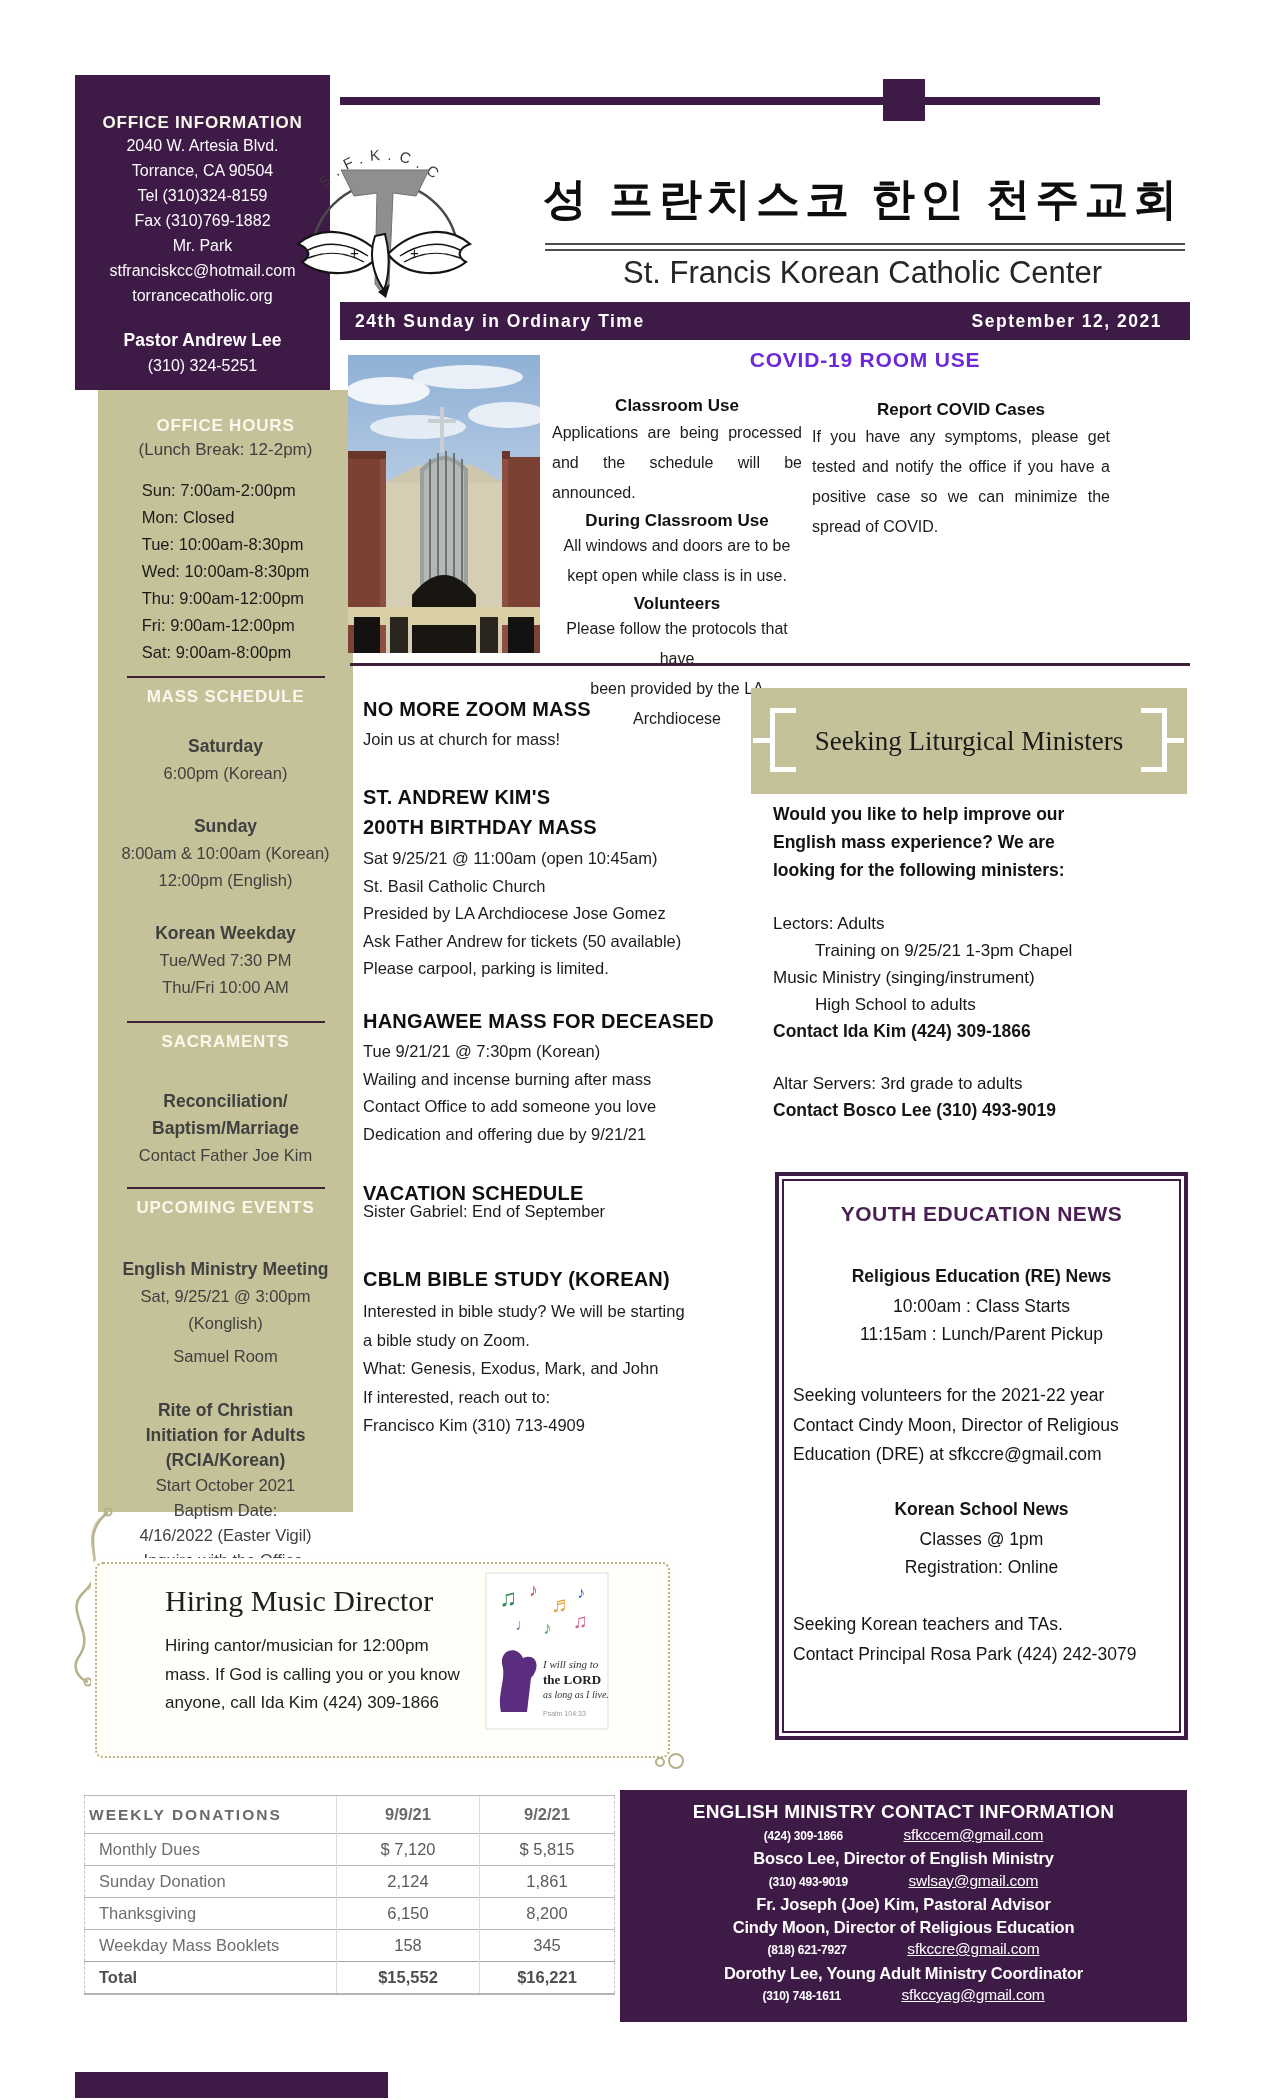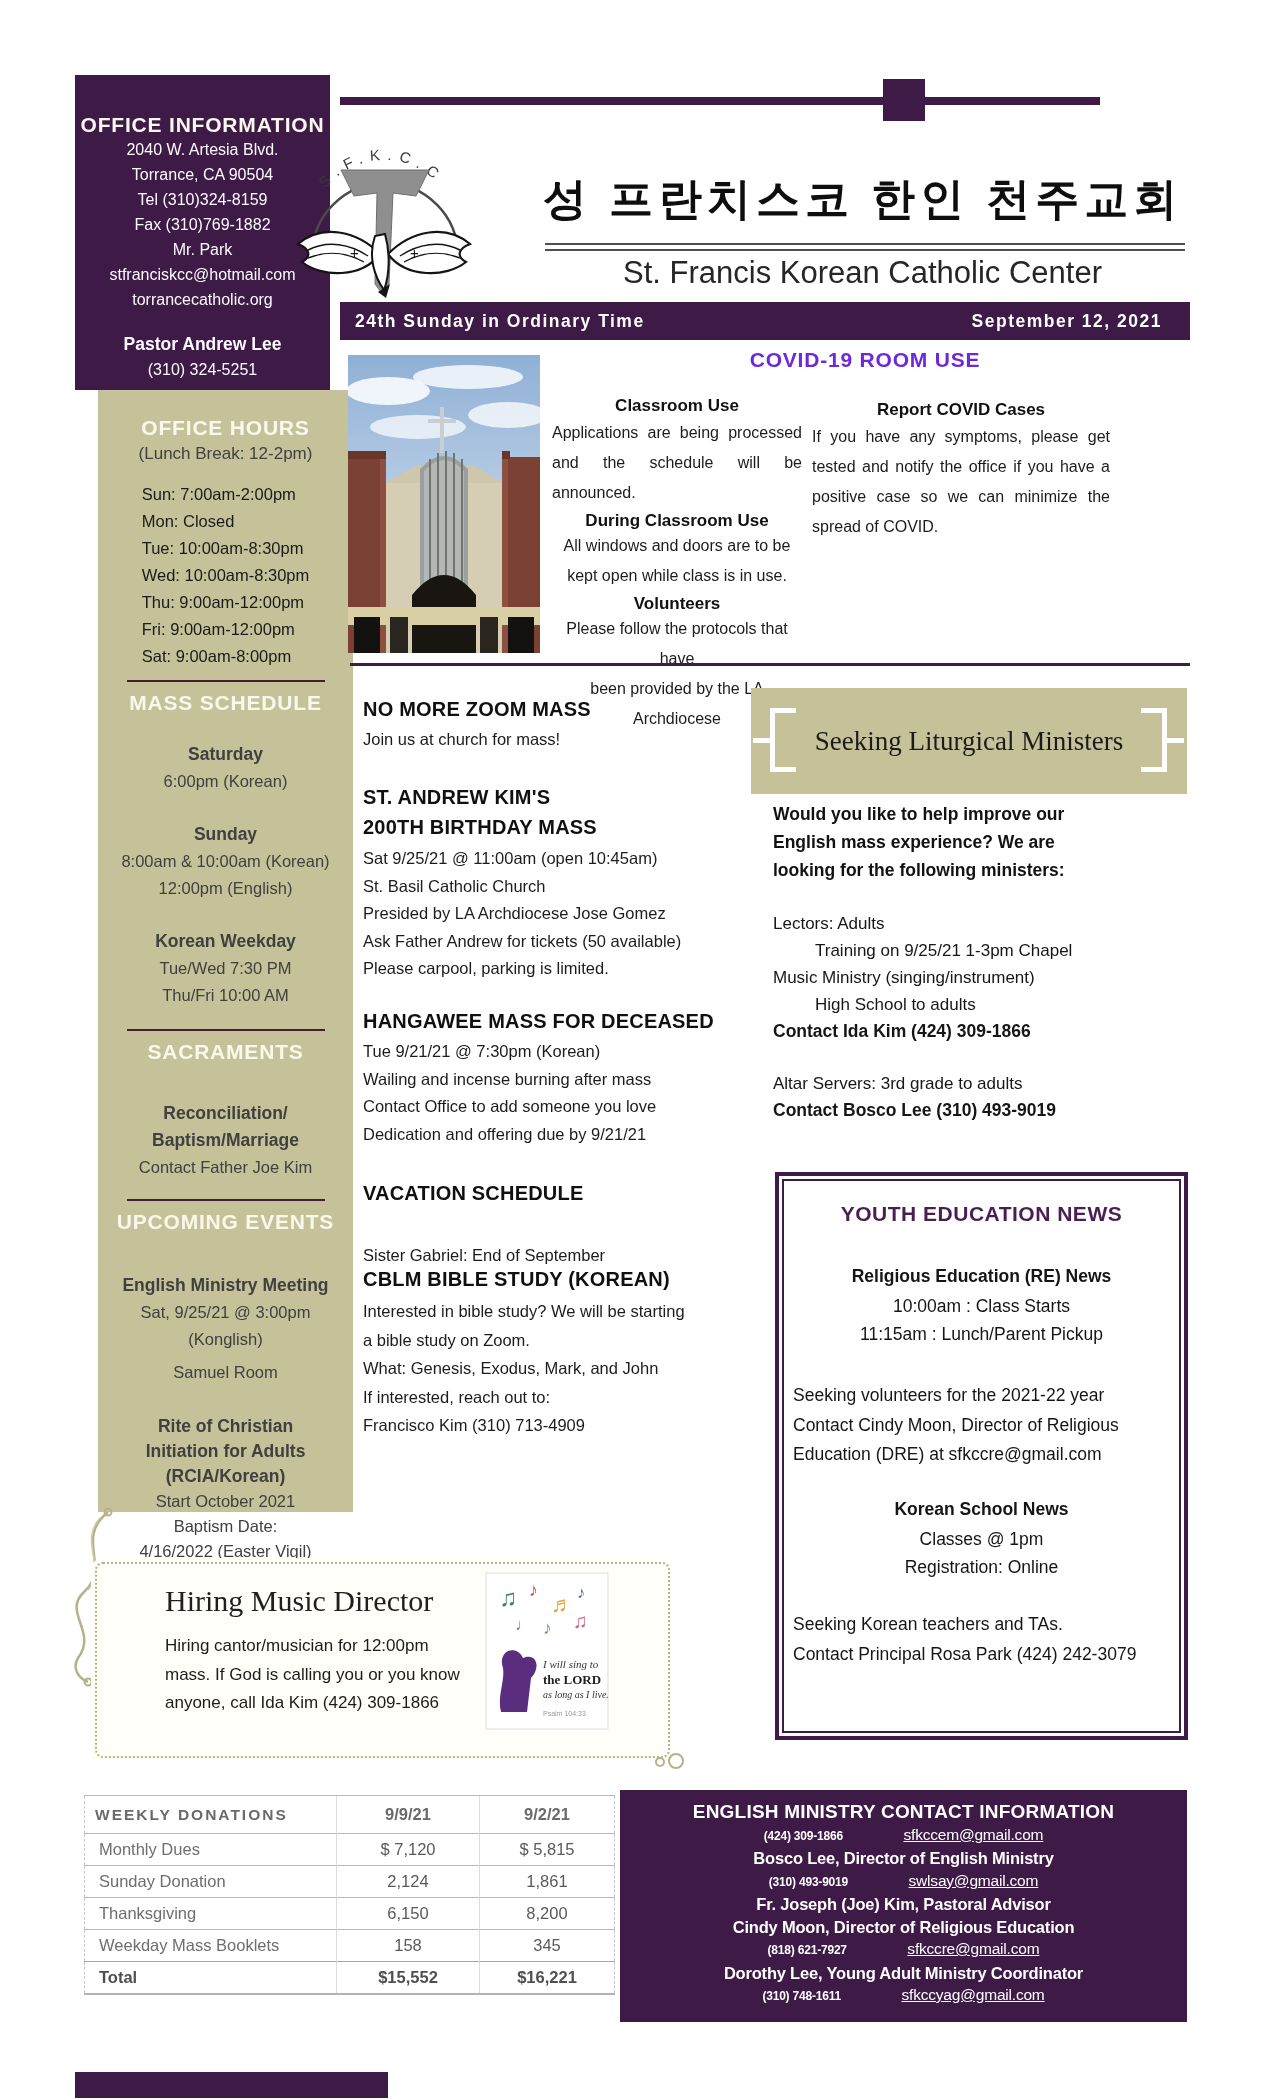--- a/index.html
+++ b/index.html
@@ -7,21 +7,21 @@
   #page { position:relative; width:1275px; height:2100px; background:#ffffff; margin:0 auto; overflow:hidden; }
   .abs { position:absolute; }
   .purple { background:#3E1A47; }
   .olive  { background:#C5C299; }
   .white  { color:#ffffff; }
   .ctr    { text-align:center; }
   .bold   { font-weight:bold; }
   .serif  { font-family:"Liberation Serif","DejaVu Serif",serif; }
 
   
-  .side-h { color:#FAF8EC; font-weight:bold; font-size:21px; letter-spacing:.8px; text-align:center; }
+  .side-h { color:#FAF8EC; font-weight:bold; font-size:17px; letter-spacing:.8px; text-align:center; }
   .side-t { font-size:16.5px; line-height:27px; text-align:center; color:#404040; }
   .side-w { font-size:16px; line-height:25px; text-align:center; color:#fdfbff; }
   .sdiv   { width:198px; height:2px; background:#3F2038; margin:0 auto; }
 
   
   .art-h { font-weight:bold; font-size:20px; letter-spacing:.2px; color:#101010; line-height:30px; }
   .art-l { font-size:16.5px; line-height:27.5px; color:#1c1c1c; }
   .cov-h { font-weight:bold; font-size:17px; text-align:center; color:#111; }
   .cov-p { font-size:16px; line-height:30px; color:#1c1c1c; }
 
@@ -32,21 +32,21 @@
   
   #youth-outer { border:4px solid #3E1A47; background:#fff; }
   #youth-inner { position:absolute; left:3px; top:3px; right:3px; bottom:3px; border:2px solid #3E1A47; }
   .yt { position:absolute; width:100%; font-size:17.5px; color:#151515; }
 
   
   #donations { border-collapse:collapse; table-layout:fixed; background:#fff;
                border-left:1px dashed #c7c7c7; border-right:1px dashed #c7c7c7; border-bottom:2px solid #b3b3b3; }
   #donations td { border-top:1px solid #b9b9b9; font-size:16.5px; color:#6e6e6e; padding:6px 0; }
   #donations td + td { border-left:1px solid #dcdcdc; text-align:center; color:#5a5a5a; }
-  #donations tr.dhead td { font-weight:bold; color:#6a6a6a; padding:9px 10px; }
+  #donations tr.dhead td { font-weight:bold; color:#6a6a6a; padding:9px 4px; }
   #donations tr.dhead td:first-child { letter-spacing:2px; font-size:15.5px; }
   #donations td:first-child { padding-left:14px; }
   #donations tr.dtotal td { font-weight:bold; color:#4f4f4f; border-top:1.5px solid #a5a5a5; }
 
   
   .cl { text-align:center; color:#fff; line-height:22.5px; letter-spacing:-.2px; }
   .cl .ph { font-size:12px; font-weight:bold; }
   .cl .em { font-size:15.5px; text-decoration:underline; }
   .cl.name { font-size:16.5px; font-weight:bold; }
 
@@ -219,21 +219,21 @@
 
   <div class="abs art-h" style="left:363px;top:1006px;">HANGAWEE MASS FOR DECEASED</div>
   <div class="abs" style="left:363px;top:1038px;width:390px;">
     <div class="art-l">Tue 9/21/21 @ 7:30pm (Korean)</div>
     <div class="art-l">Wailing and incense burning after mass</div>
     <div class="art-l">Contact Office to add someone you love</div>
     <div class="art-l">Dedication and offering due by 9/21/21</div>
   </div>
 
   <div class="abs art-h" style="left:363px;top:1178px;">VACATION SCHEDULE</div>
-  <div class="abs art-l" style="left:363px;top:1242px;">Sister Gabriel: End of September</div>
+  <div class="abs art-l" style="left:363px;top:1198px;">Sister Gabriel: End of September</div>
 
   <div class="abs art-h" style="left:363px;top:1264px;">CBLM BIBLE STUDY (KOREAN)</div>
   <div class="abs" style="left:363px;top:1297px;width:395px;">
     <div class="art-l" style="line-height:28.5px;">Interested in bible study? We will be starting</div>
     <div class="art-l" style="line-height:28.5px;">a bible study on Zoom.</div>
     <div class="art-l" style="line-height:28.5px;">What: Genesis, Exodus, Mark, and John</div>
     <div class="art-l" style="line-height:28.5px;">If interested, reach out to:</div>
     <div class="art-l" style="line-height:28.5px;">Francisco Kim (310) 713-4909</div>
   </div>
 

